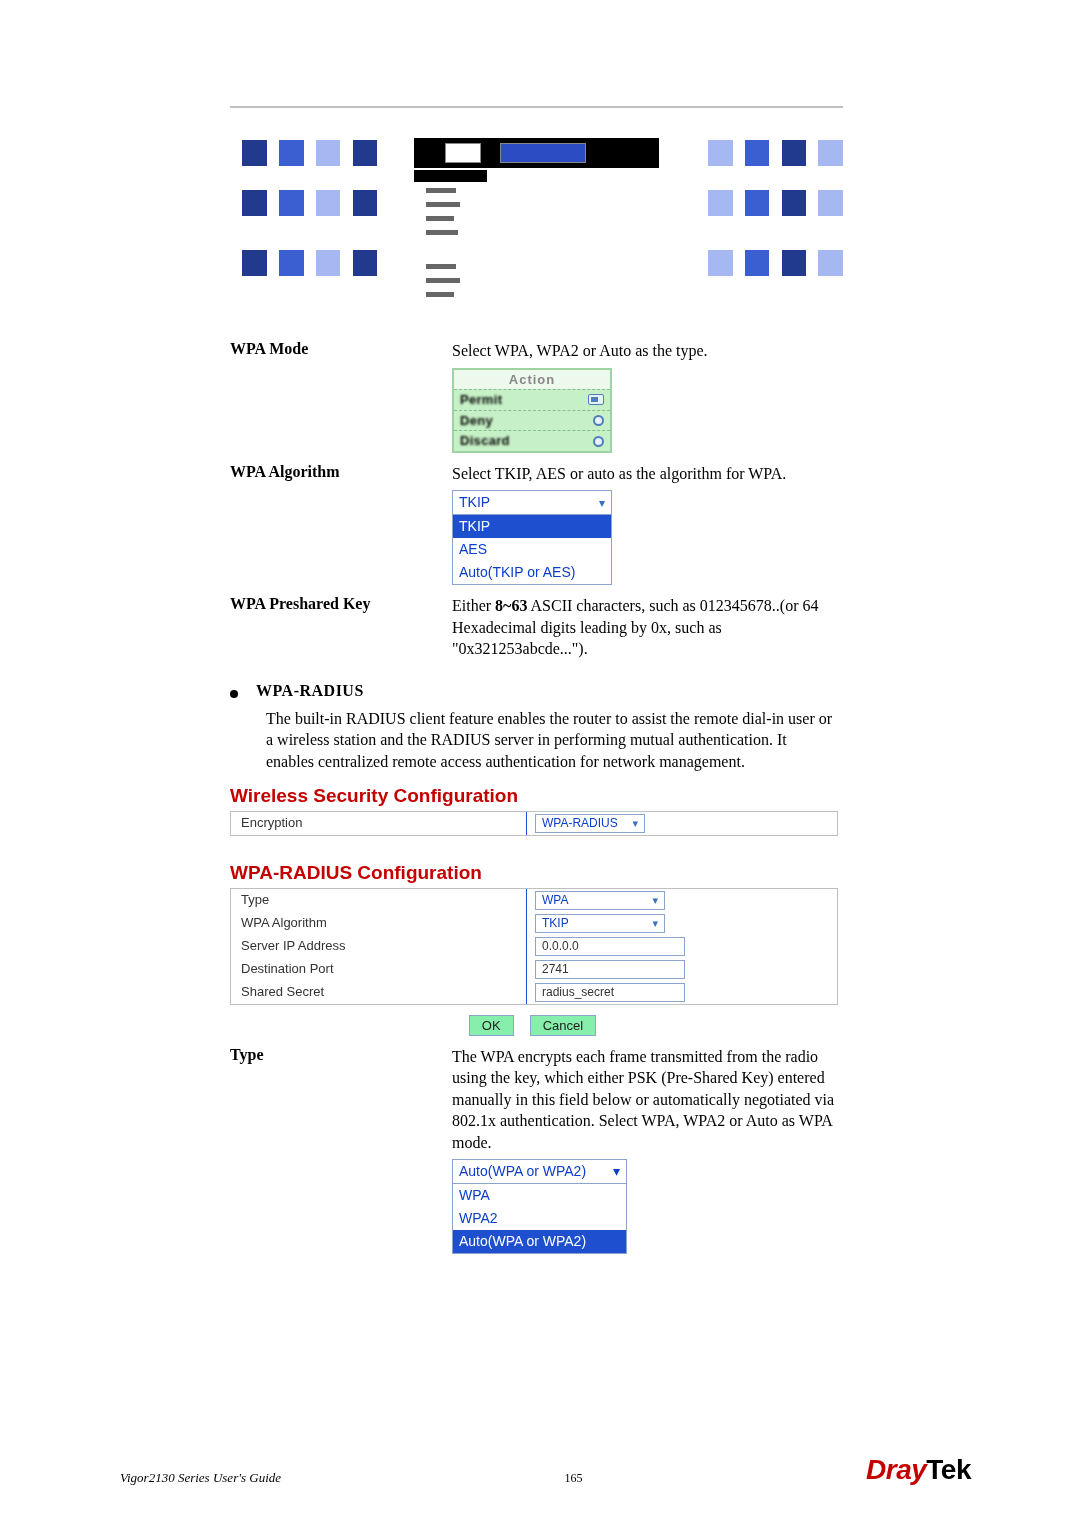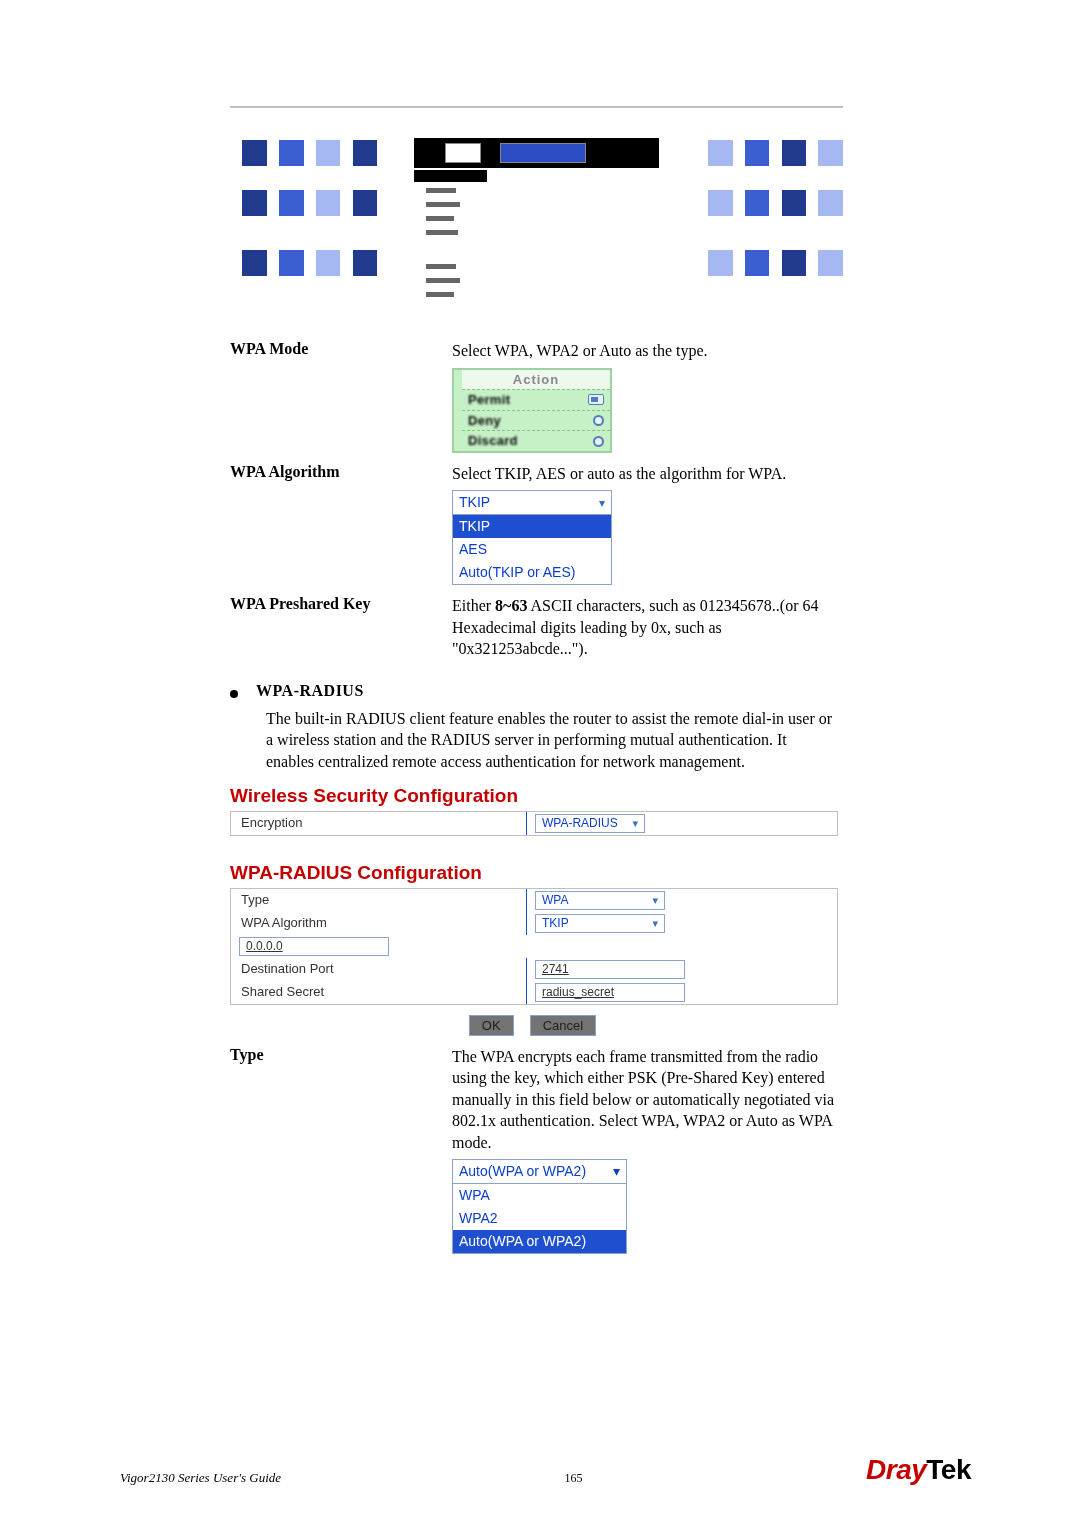--- a/index.html
+++ b/index.html
@@ -70,21 +70,20 @@
   .def-body p { margin-bottom: 4px; }
   
   .action-box {
     margin-top: 6px;
     width: 160px;
     border: 2px solid #9ed2a2;
     background: #c6f0c6;
     font-family: Arial, Helvetica, sans-serif;
     font-size: 13px;
     position: relative;
-    padding-left: 8px;
   }
   .action-title {
     background: #eef9ee;
     color: #888;
     font-weight: bold;
     text-align: center;
     padding: 1px 0;
     letter-spacing: 1px;
     filter: blur(.4px);
   }
@@ -183,27 +182,27 @@
     border: 1px solid #8aa4cb;
     background: #fff;
     padding: 1px 6px;
     height: 19px;
     display: inline-flex; align-items: center; gap: 8px;
     color: #333;
   }
   .ff-select { justify-content: space-between; }
   .ff-select .chev { color: #3b6fbf; font-size: 11px; }
   .ff-select .val { color: #0a3ecb; }
-  .ff-input { width: 150px; color: #333; text-decoration: underline; }
+  .ff-input { width: 150px; color: #333; }
   .btn-row {
     display: flex; gap: 16px; justify-content: center; margin-top: 10px;
     font-family: Arial, Helvetica, sans-serif; font-size: 13px;
   }
   .btn {
-    border: 1px solid #8aa4cb; background: #737373;
+    border: 1px solid #8aa4cb; background: #86efac;
     padding: 2px 12px; color: #1e1e1e;
   }
   
   .type-dd {
     margin-top: 6px;
     width: 175px;
     font-family: Arial, Helvetica, sans-serif;
     font-size: 14px;
     border: 1px solid #8aa4cb;
     background: #fff;
@@ -378,20 +377,21 @@
         <div class="shot-row">
           <div class="shot-cell-l">WPA Algorithm</div>
           <div class="shot-cell-r">
             <div class="ff-select" style="width: 130px;">
               <span class="val">TKIP</span>
               <span class="chev">▾</span>
             </div>
           </div>
         </div>
         <div class="shot-row">
+          <div class="shot-cell-l">Server IP Address</div>
           <div class="shot-cell-r">
             <div class="ff-input">0.0.0.0</div>
           </div>
         </div>
         <div class="shot-row">
           <div class="shot-cell-l">Destination Port</div>
           <div class="shot-cell-r">
             <div class="ff-input">2741</div>
           </div>
         </div>

